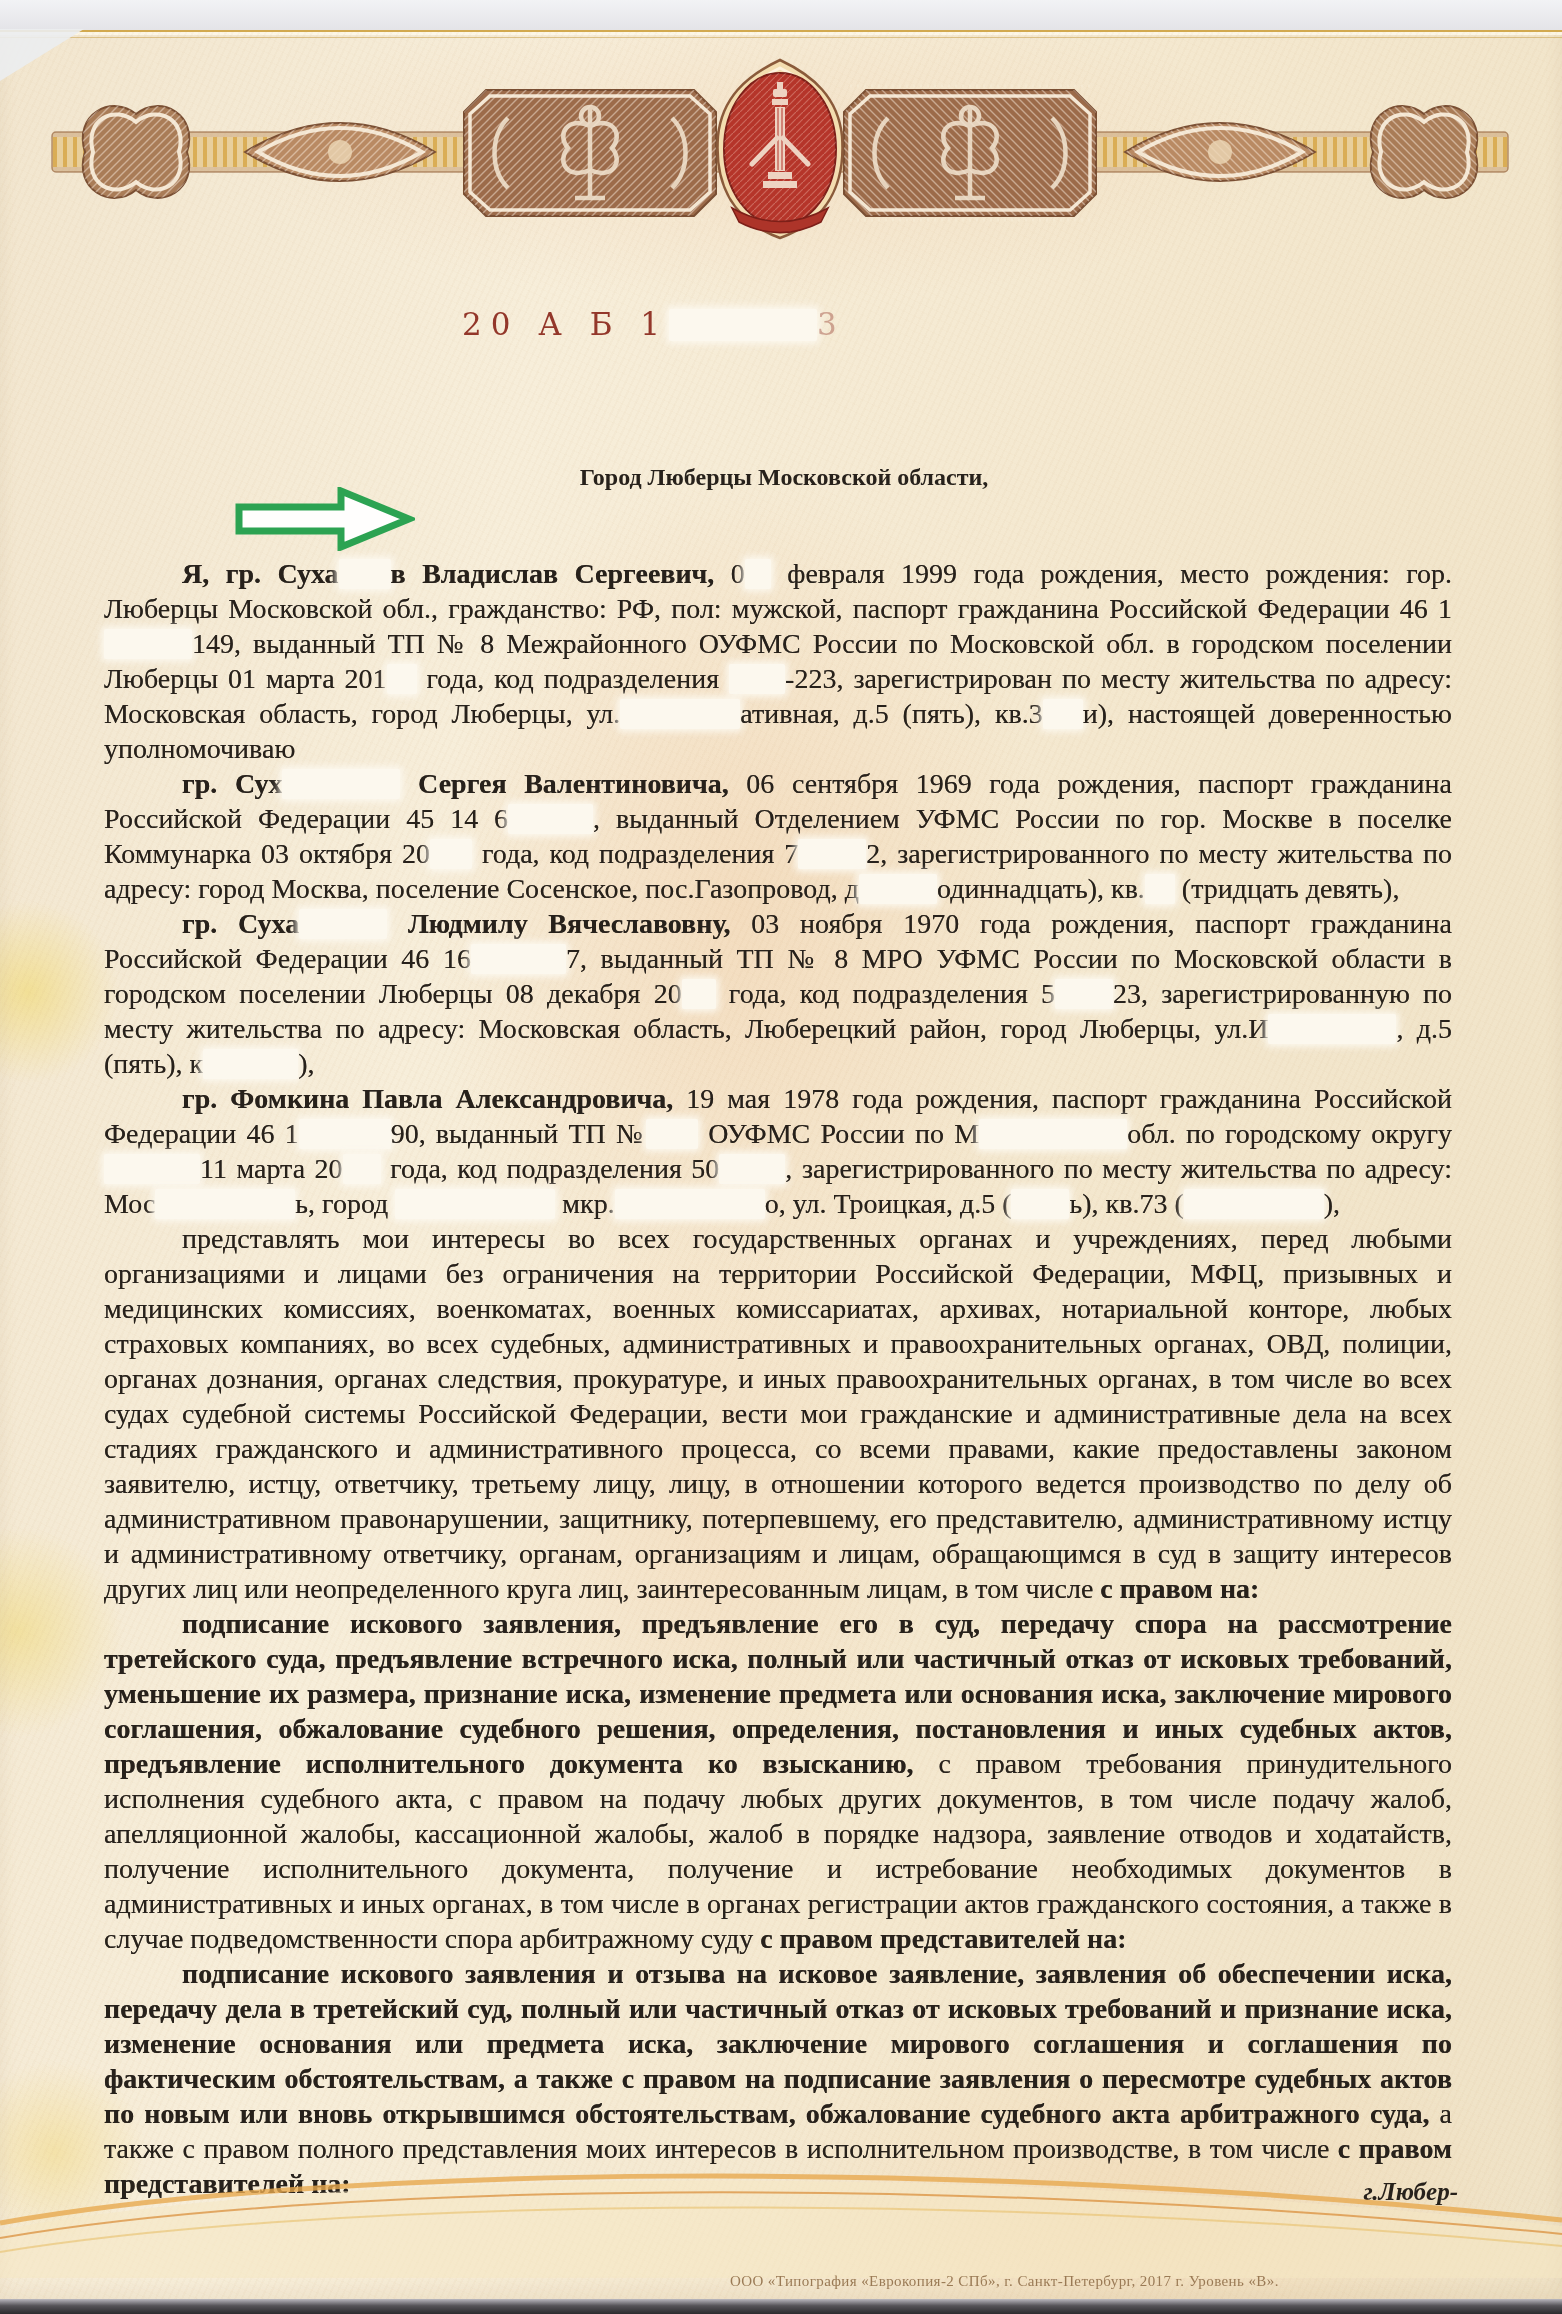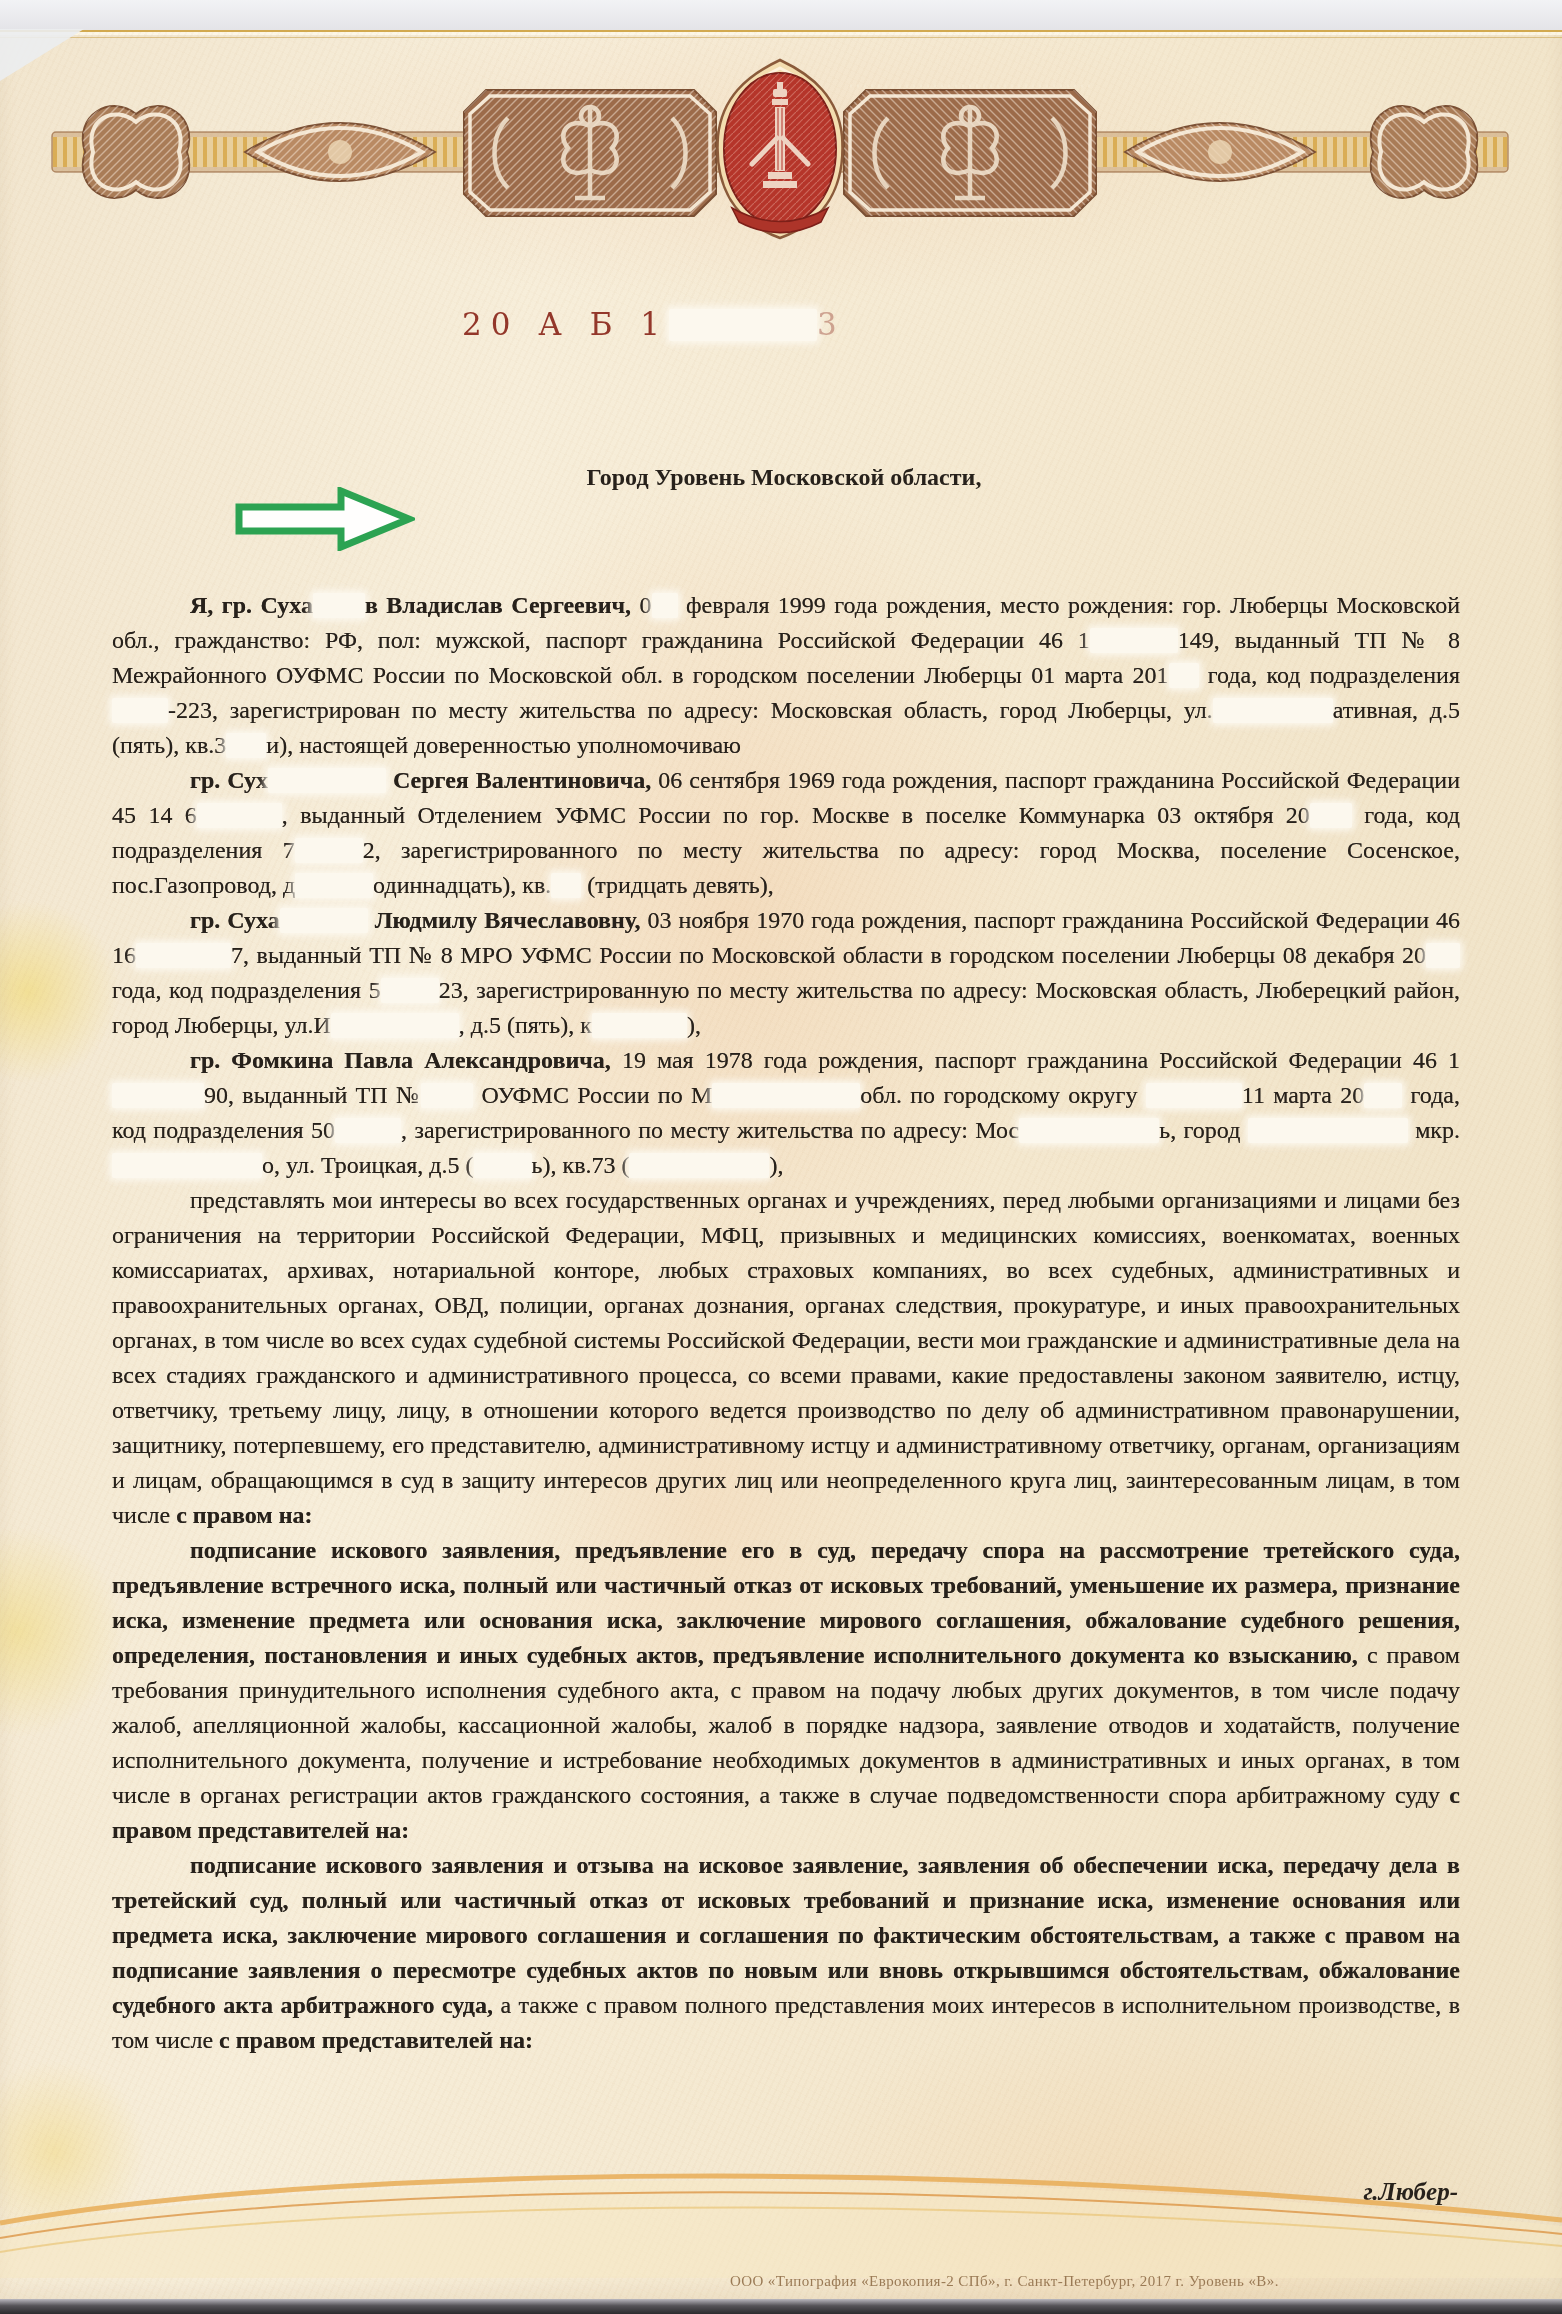--- a/index.html
+++ b/index.html
@@ -49,23 +49,23 @@
     font-size:31px;color:var(--series);letter-spacing:9px;white-space:nowrap;}
   .series .redact{letter-spacing:normal;}
 
   .center-line{position:absolute;left:110px;width:1348px;text-align:center;color:var(--ink);}
   .doc-title{top:395px;font-size:30px;font-weight:bold;letter-spacing:2px;}
   .city-line{top:464px;font-size:24px;font-weight:bold;}
   .date-line{top:501px;font-size:24px;font-weight:bold;}
 
   .arrow-wrap{position:absolute;top:487px;left:233px;}
 
-  .body-text{position:absolute;top:556px;left:112px;width:1348px;
-    font-size:24px;line-height:35px;color:var(--ink);text-align:justify;
-    text-shadow:0 0 .6px rgba(39,33,27,.65);margin-top:32px;}
+  .body-text{position:absolute;top:556px;left:104px;width:1348px;
+    font-size:28px;line-height:35px;color:var(--ink);text-align:justify;
+    text-shadow:0 0 .6px rgba(39,33,27,.65);}
   .body-text p{margin:0;text-indent:78px;}
   .b{font-weight:bold;}
 
   .redact{display:inline-block;height:1.05em;vertical-align:-0.2em;border-radius:2px;
     background:#fcf8ee;box-shadow:0 0 7px 3px rgba(252,248,238,.95);}
 
   .page-marker{position:absolute;top:2178px;right:104px;
     font-size:25px;font-weight:bold;font-style:italic;color:var(--ink);}
 
   .bottom-curves{position:absolute;top:2128px;left:0;}
@@ -141,21 +141,21 @@
         <rect x="723" y="125" width="34" height="7"></rect>
       </g>
       <path d="M738,52 L738,114 M742,52 L742,114" stroke="#b5352a" stroke-width="1"></path>
       <path d="M712,108 L737,82 M768,108 L743,82" stroke="#eed3c2" stroke-width="5" stroke-linecap="round"></path>
       <path d="M692,152 C724,170 756,170 788,152 L781,166 C754,180 726,180 699,166 Z" fill="#ad3429" stroke="#7d1f18" stroke-width="1.5"></path>
     </g>
   </svg>
 
   <div class="series"><span>20 А Б 1</span><span class="redact" style="width: 148px;"></span><span style="opacity: 0.4;">3</span></div>
 
-  <div class="center-line city-line">Город Уровень Московской области,</div>
+  <div class="center-line city-line">Город Люберцы Московской области,</div>
 
   <div class="arrow-wrap">
     <svg width="182" height="64" viewBox="0 0 182 64" xmlns="http://www.w3.org/2000/svg">
       <path d="M6,20 L108,20 L108,4 L176,32 L108,60 L108,44 L6,44 Z" fill="rgba(255,255,255,.95)" stroke="#2ca352" stroke-width="7" stroke-linejoin="miter"></path>
     </svg>
   </div>
 
   <div class="body-text">
       <p><span class="b">Я, гр. Суха</span><span class="redact" style="width: 52px;"></span><span class="b">в Владислав Сергеевич,</span><span> 0</span><span class="redact" style="width: 26px;"></span><span> февраля 1999 года рождения, место рождения: гор. Люберцы Московской обл., гражданство: РФ, пол: мужской, паспорт гражданина Российской Федерации 46 1</span><span class="redact" style="width: 88px;"></span><span>149, выданный ТП № 8 Межрайонного ОУФМС России по Московской обл. в городском поселении Люберцы 01 марта 201</span><span class="redact" style="width: 30px;"></span><span> года, код подразделения </span><span class="redact" style="width: 56px;"></span><span>-223, зарегистрирован по месту жительства по адресу: Московская область, город Люберцы, ул.</span><span class="redact" style="width: 120px;"></span><span>ативная, д.5 (пять), кв.3</span><span class="redact" style="width: 40px;"></span><span>и), настоящей доверенностью уполномочиваю</span></p>
       <p><span class="b">гр. Сух</span><span class="redact" style="width: 118px;"></span><span class="b"> Сергея Валентиновича,</span><span> 06 сентября 1969 года рождения, паспорт гражданина Российской Федерации 45 14 6</span><span class="redact" style="width: 85px;"></span><span>, выданный Отделением УФМС России по гор. Москве в поселке Коммунарка 03 октября 20</span><span class="redact" style="width: 42px;"></span><span> года, код подразделения 7</span><span class="redact" style="width: 68px;"></span><span>2, зарегистрированного по месту жительства по адресу: город Москва, поселение Сосенское, пос.Газопровод, д</span><span class="redact" style="width: 78px;"></span><span>одиннадцать), кв.</span><span class="redact" style="width: 30px;"></span><span> (тридцать девять),</span></p>

